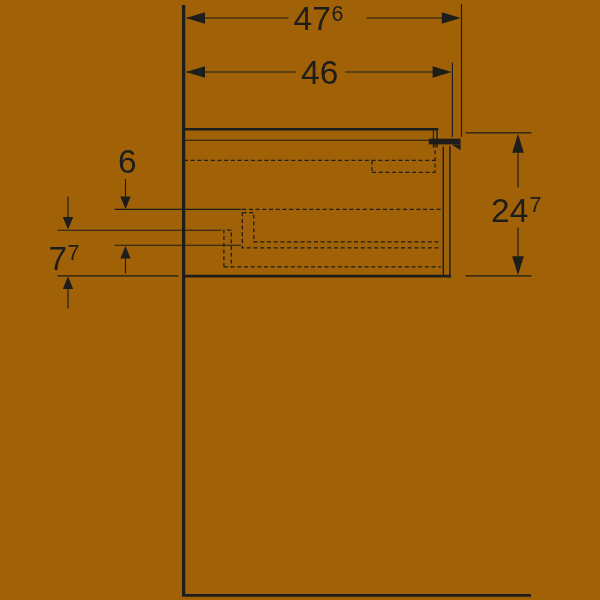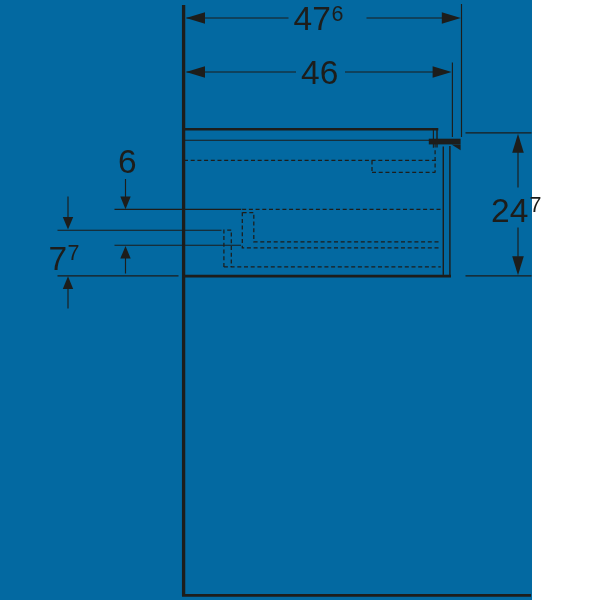--- a/index.html
+++ b/index.html
@@ -1,17 +1,17 @@
 <!DOCTYPE html>
 <html><head>
 <meta charset="utf-8">
 <style>
   html,body { margin:0; padding:0; background:#ffffff; }
   .stage {
-    position:relative; width:532px; height:600px; background:#0369a1;
+    position:relative; width:600px; height:600px; background:#a16207;
     font-family:"Liberation Sans", sans-serif;
   }
   .stage svg { position:absolute; left:0; top:0; }
   .dim-main {
     font-family:"Liberation Sans", sans-serif;
     font-size:33.5px; fill:#1d1d1b;
   }
   .dim-sup {
     font-family:"Liberation Sans", sans-serif;
     font-size:21.5px; fill:#1d1d1b;

